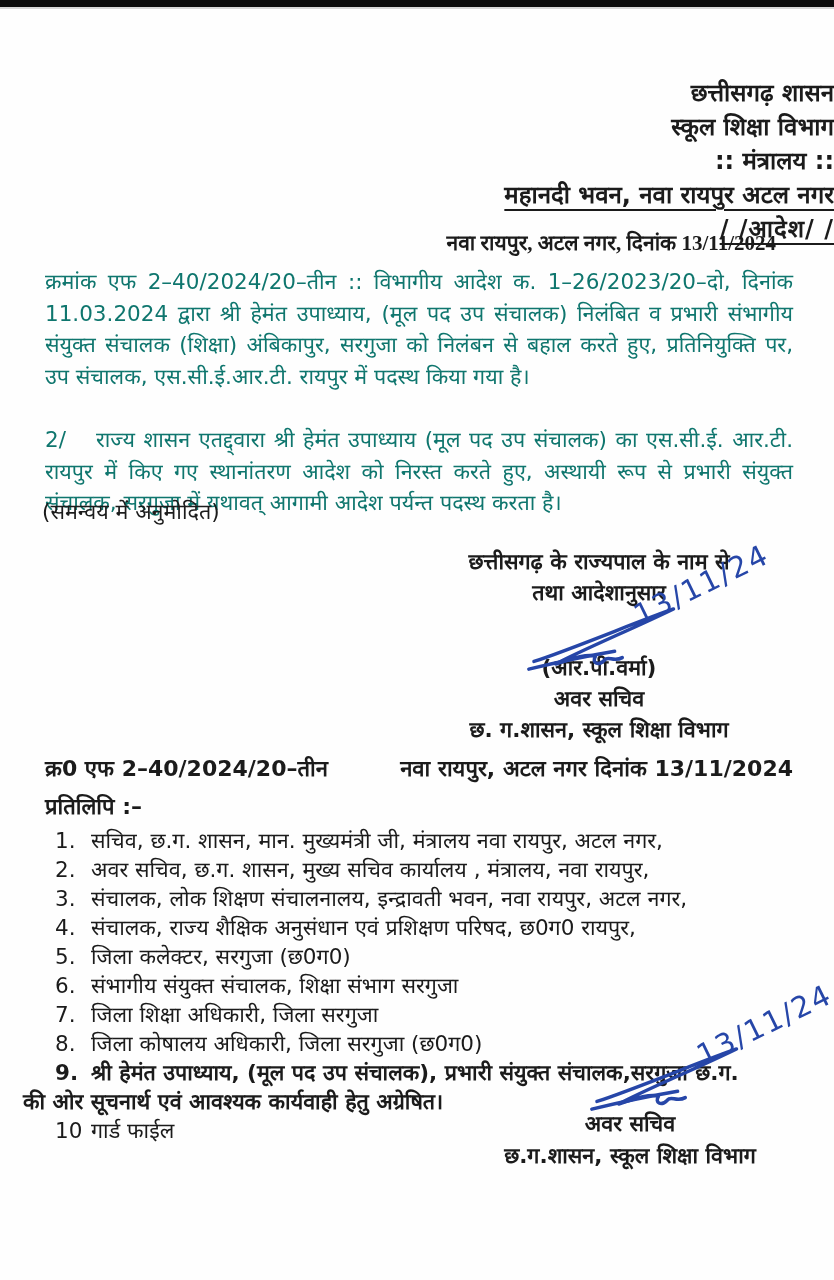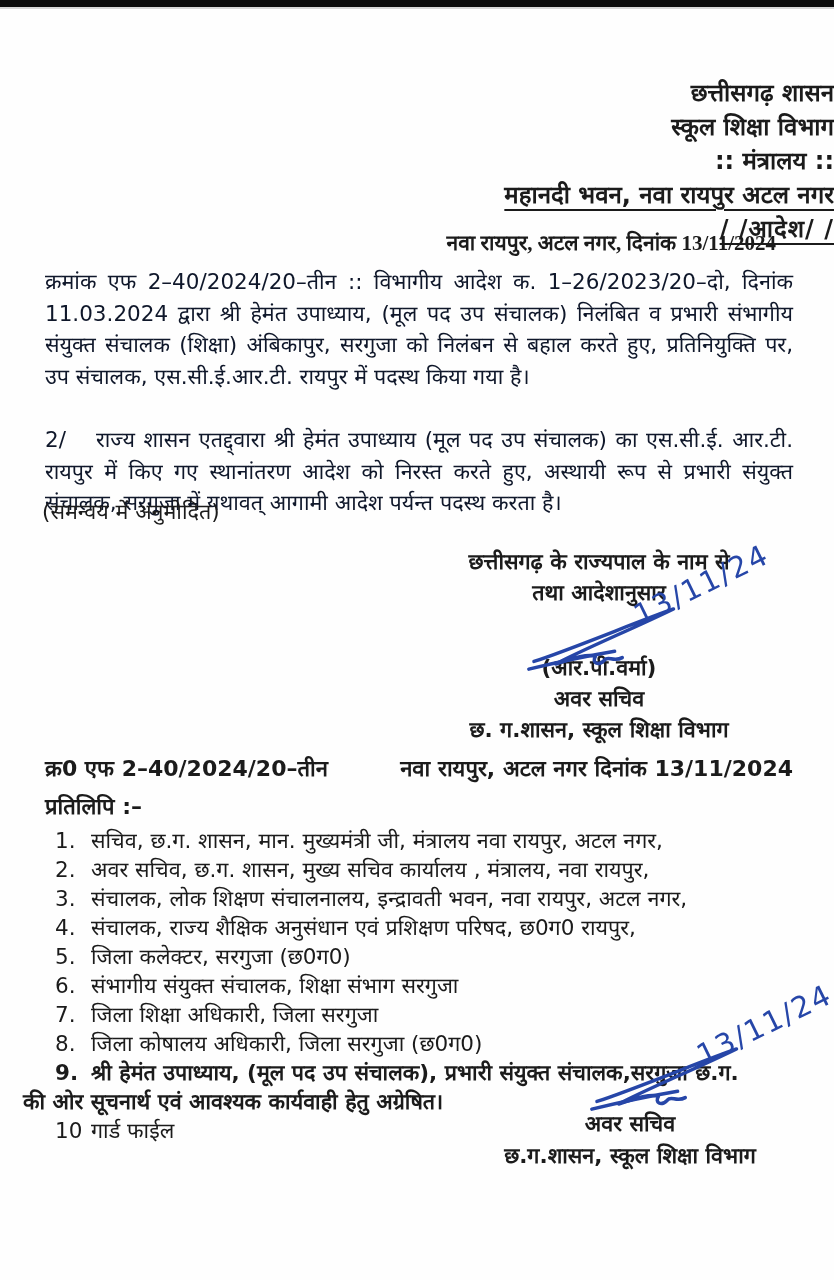--- a/index.html
+++ b/index.html
@@ -14,21 +14,21 @@
   .scan-top-shadow { position:absolute; top:7px; left:0; width:100%; height:2px; background:#d7d7d7; }
 
   .header-block { position:absolute; top:76px; left:0; width:100%; text-align:right;
     font-weight:bold; font-size:24px; line-height:34px; }
   .underlined { text-decoration:underline; text-underline-offset:6px; text-decoration-thickness:2px; }
   .order-title { letter-spacing:1px; }
 
   .top-date-line { position:absolute; top:228px; right:58px; font-size:21px; font-weight:600;font-family:Liberation Serif, serif; }
 
   .para { position:absolute; left:45px; width:748px; font-size:21.5px; line-height:31.5px;
-    text-align:justify; color:#0f172a; }
+    text-align:justify; color:#0f766e; }
   .para-1 { top:266px; }
   .para-2 { top:424px; }
   .para-num { display:inline-block; padding-right:30px; }
 
   .approval-note { position:absolute; top:496px; left:42px; font-size:21.5px; font-weight:400; }
 
   .authority-block { position:absolute; top:546px; left:428px; width:342px; text-align:center;
     font-weight:bold; font-size:21.5px; line-height:31px; }
   .sig-gap { height:44px; }
 

